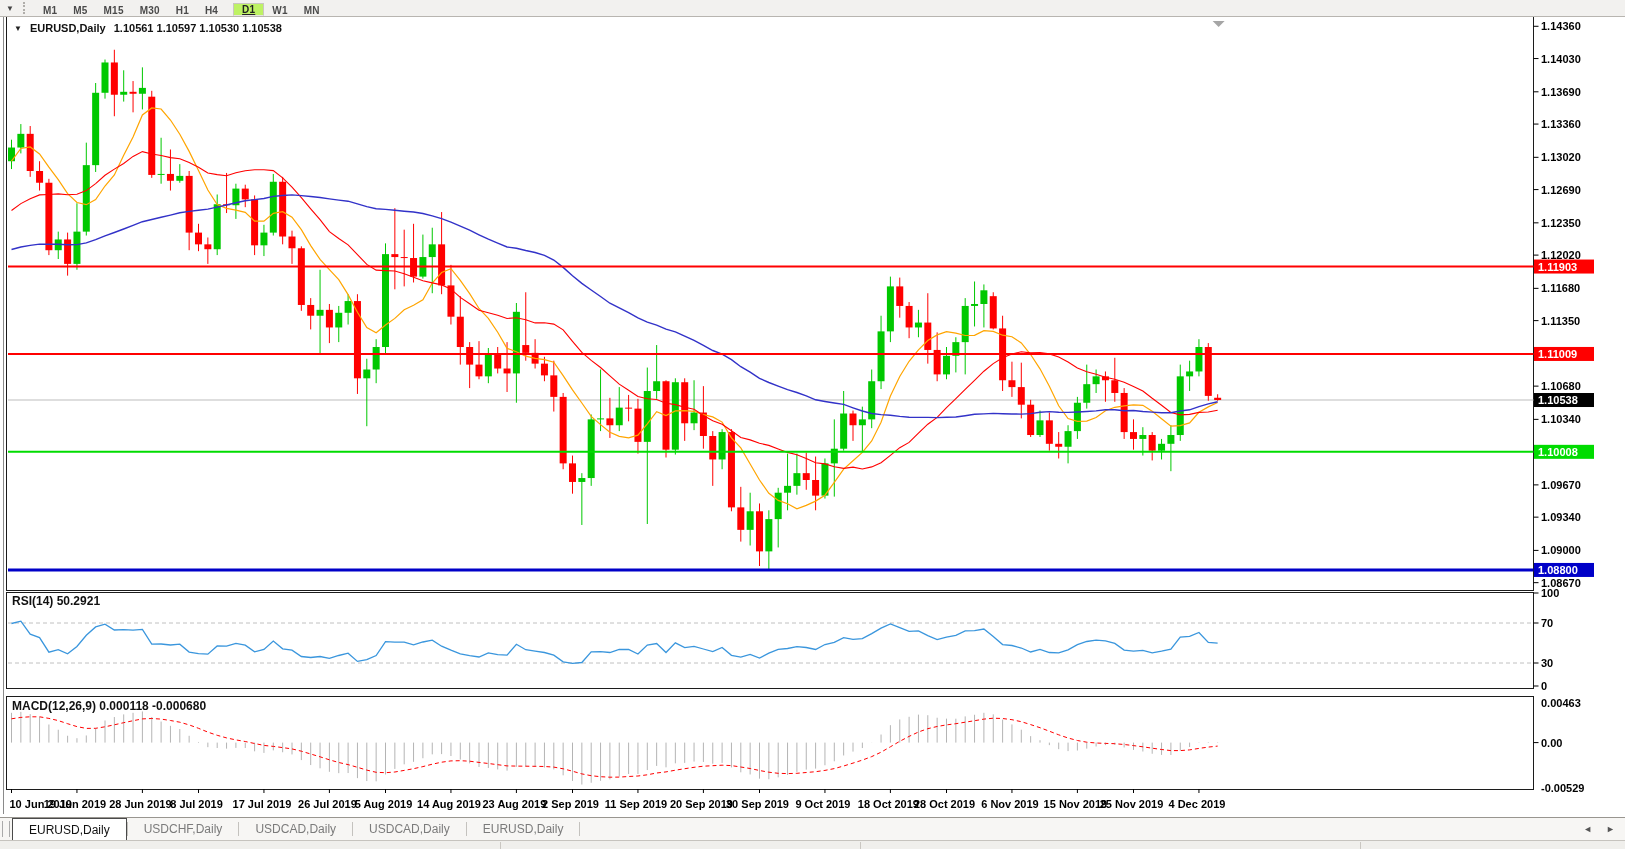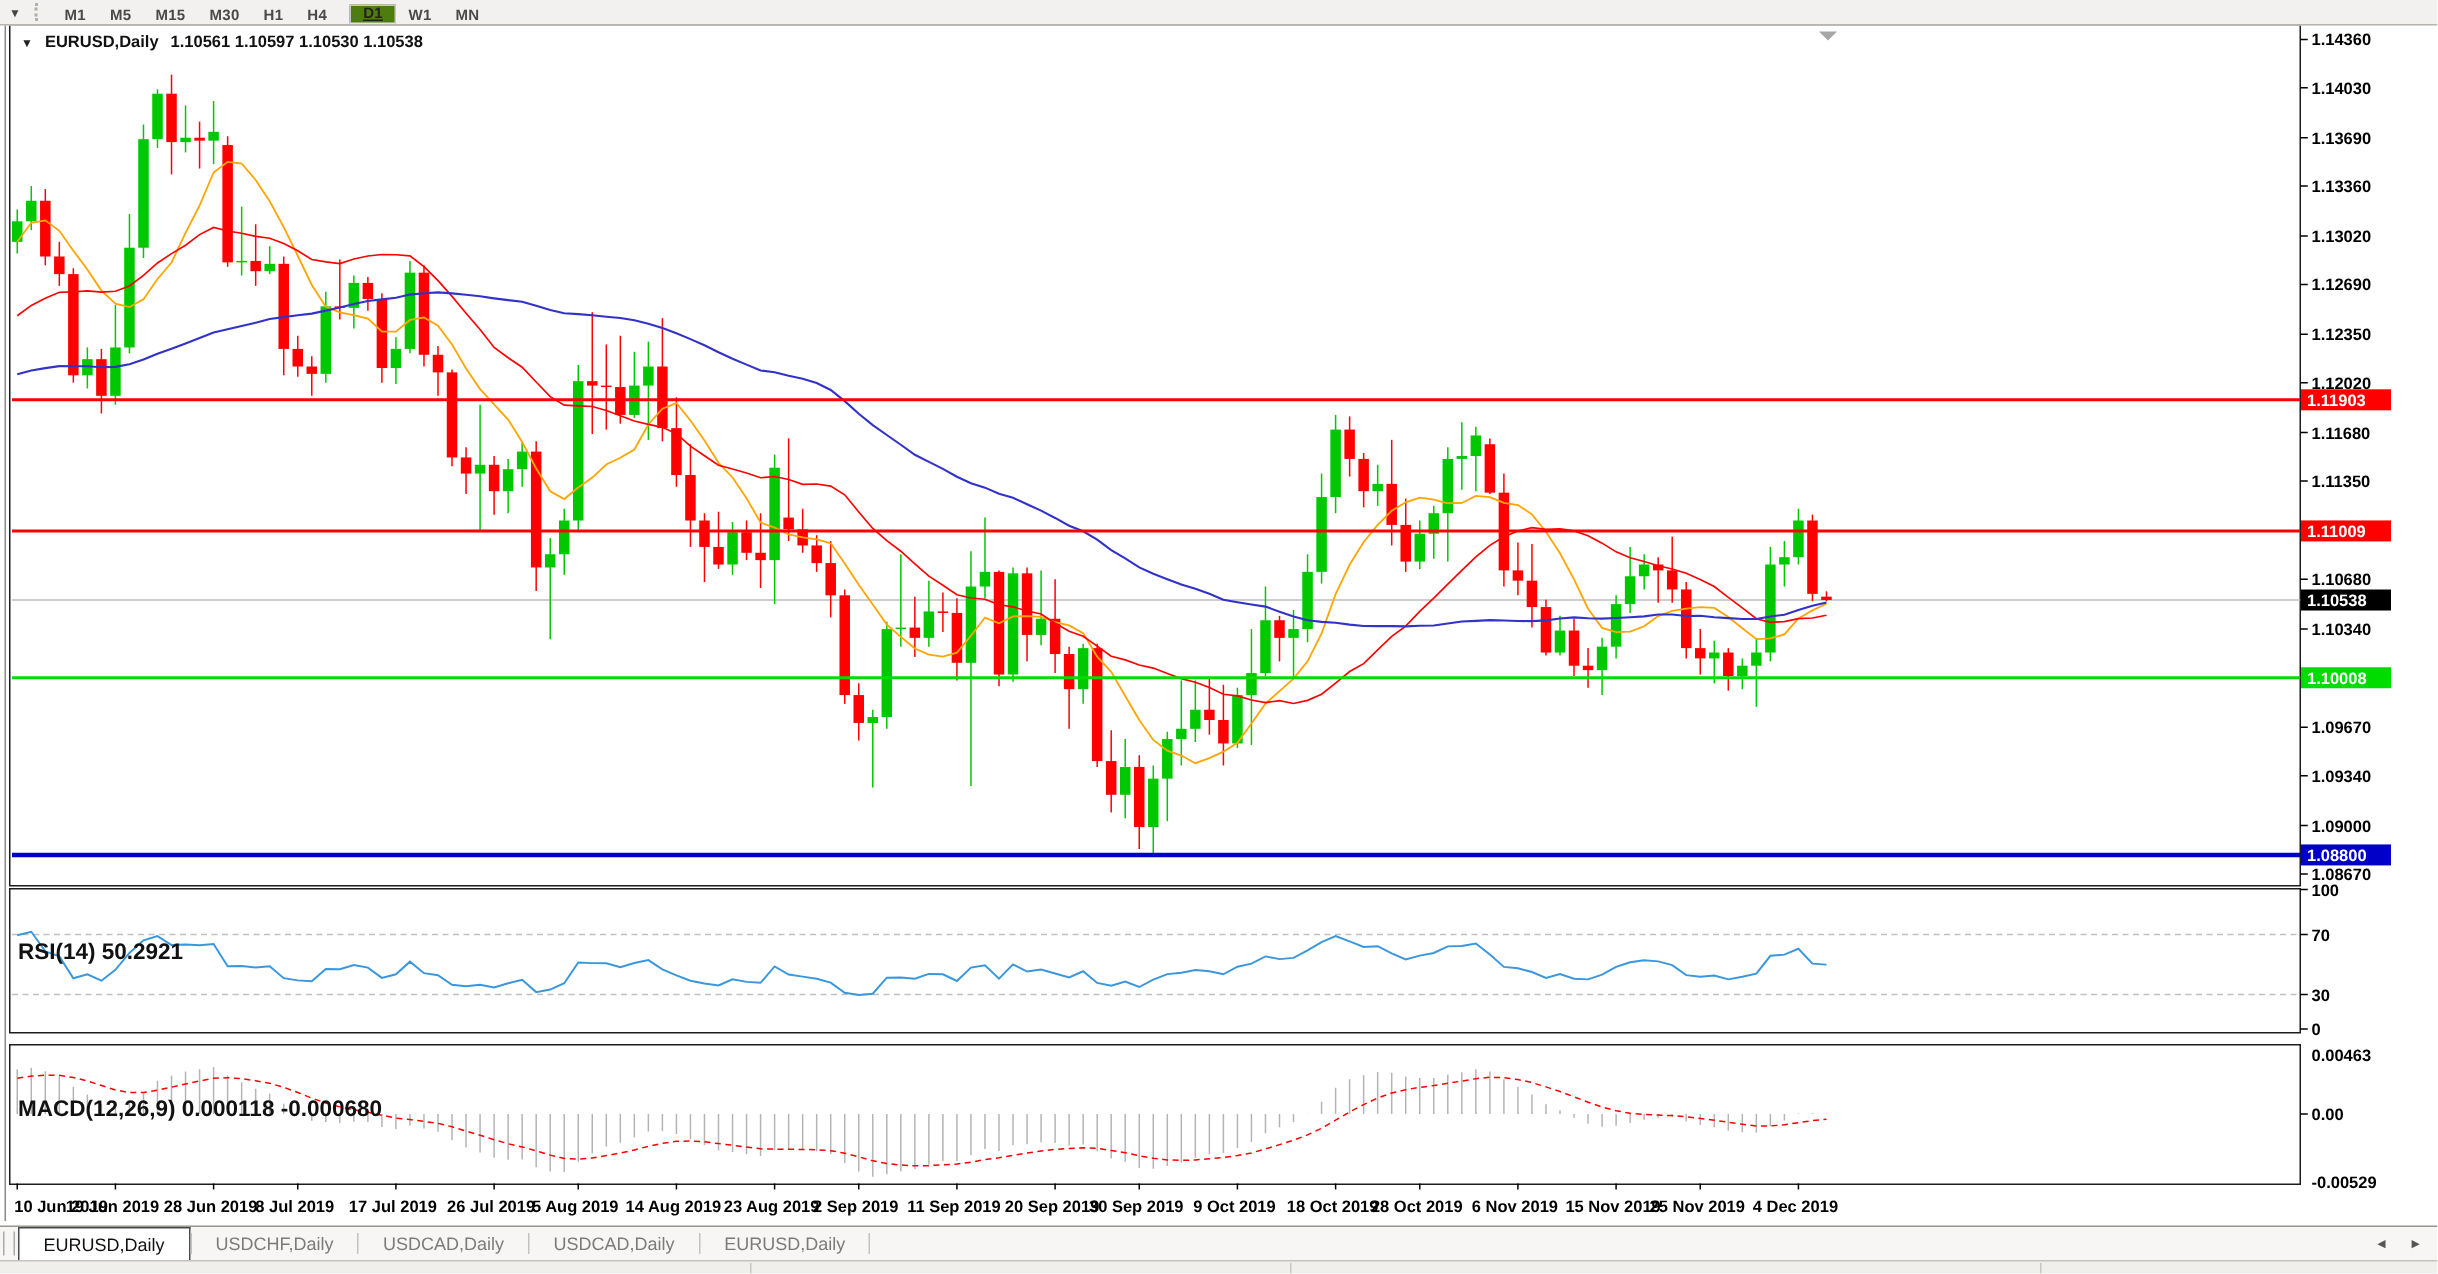--- a/index.html
+++ b/index.html
@@ -13,31 +13,31 @@
     background:#f2f1ef;border-bottom:1px solid #b8b5b0;
     display:flex;align-items:stretch;z-index:5;font-size:10px;color:#3c3c3c;
   }
   .tb-drop{width:20px;display:flex;align-items:center;justify-content:center;color:#444;font-size:8px;}
   .tb-grip{width:7px;margin:2px 3px;border-left:2px dotted #b0aeaa;}
   .tf-wrap{display:flex;align-items:flex-end;}
   .tf-btn{
     padding:0 8px;display:flex;align-items:center;justify-content:center;
     color:#4a4a4a;font-weight:700;letter-spacing:0.2px;cursor:default;
   }
-  .tf-btn.active{background:#4d7c0f;border:1px solid #c9c6c0;border-bottom:1px solid #e6e4e0;color:#222;text-decoration:underline;}
+  .tf-btn.active{background:#bef264;border:1px solid #c9c6c0;border-bottom:1px solid #e6e4e0;color:#222;text-decoration:underline;}
   .tf-sep{width:1px;background:#c9c6c0;margin:2px 3px;}
   
   #chart-svg{position:absolute;left:0;top:0;z-index:1;}
   
   .chart-title{
     position:absolute;left:14px;top:22px;z-index:3;font-size:11px;font-weight:700;color:#111;
     display:flex;gap:8px;align-items:center;
   }
   .ttl-arrow{font-size:8px;color:#222;}
-  .pane-label{position:absolute;left:12px;z-index:3;font-size:15px;font-weight:700;color:#111;margin-top:32px;}
+  .pane-label{position:absolute;left:12px;z-index:3;font-size:12px;font-weight:700;color:#111;}
   .rsi-label{top:594px;}
   .macd-label{top:699px;}
   
   .tabbar{
     position:absolute;left:0;top:817px;width:1625px;height:22px;
     background:#f7f6f4;border-top:1px solid #999690;z-index:5;
     display:flex;align-items:stretch;font-size:12px;color:#7b7b7b;
   }
   .tab-grip{width:6px;margin:3px 2px;border-left:1px solid #aaa;border-right:1px solid #aaa;}
   #tabs{display:flex;align-items:stretch;}

